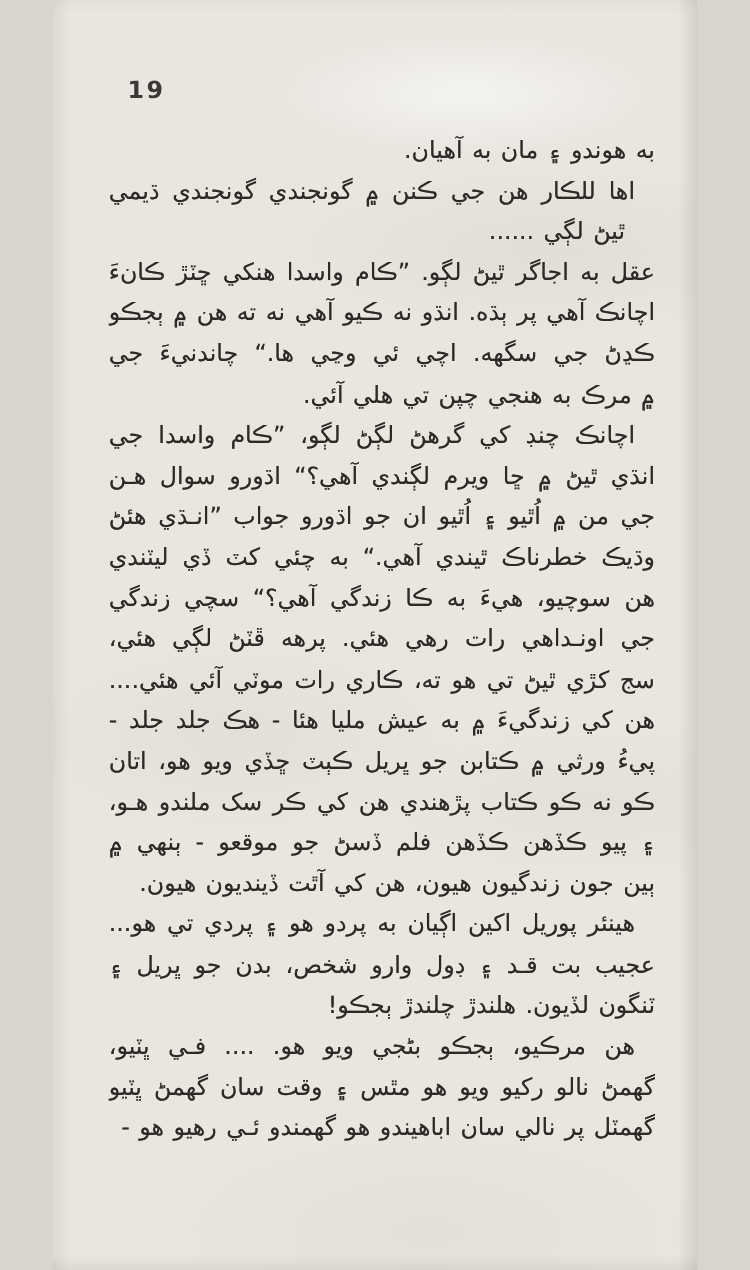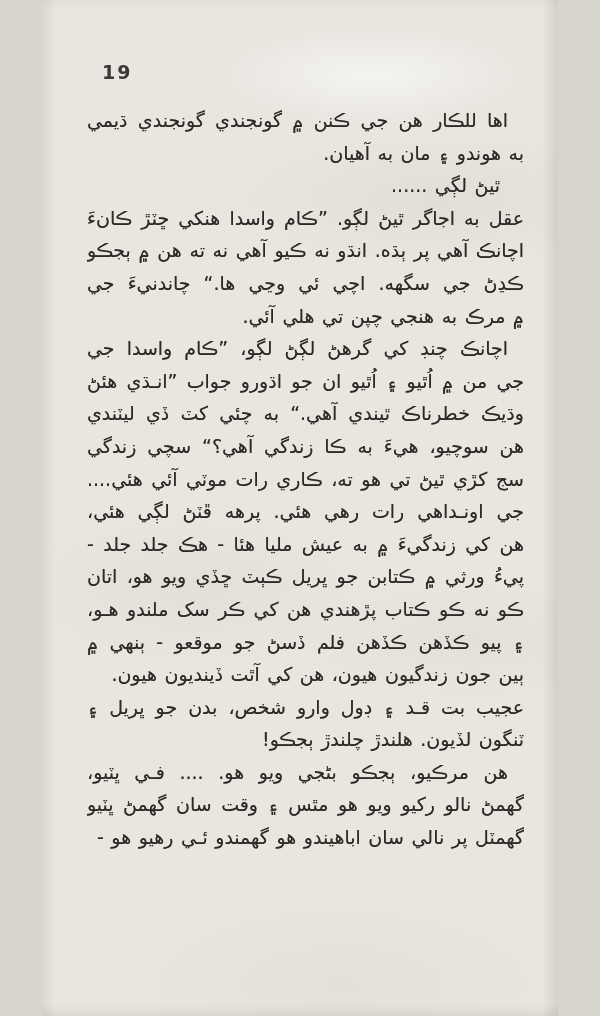--- a/index.html
+++ b/index.html
@@ -71,37 +71,39 @@
   
   .line.inset-sm { padding-right: 24px; }
 </style>
 </head>
 <body>
 
 <div class="page">
   <div class="page-number">19</div>
 
   <div class="text-block">
+      <div class="line">به هوندو ۽ مان به آهيان.</div>
       <div class="line indent just">اها للڪار هن جي ڪنن ۾ گونجندي گونجندي ڌيمي</div>
-      <div class="line">به هوندو ۽ مان به آهيان.</div>
       <div class="line inset-sm">ٿيڻ لڳي ......</div>
       <div class="line just">عقل به اجاگر ٿيڻ لڳو. ”ڪام واسدا هنکي ڇٽڙ ڪانءَ</div>
       <div class="line just">اچانڪ آهي پر ٻڌه. انڌو نه ڪيو آهي نه ته هن ۾ ٻجڪو</div>
       <div class="line just">ڪڍڻ جي سگهه. اچي ئي وڃي ها.“ چاندنيءَ جي الحال</div>
       <div class="line">۾ مرڪ به هنجي چپن تي هلي آئي.</div>
       <div class="line indent just">اچانڪ چنڊ کي گرهڻ لڳڻ لڳو، ”ڪام واسدا جي</div>
+      <div class="line just">انڌي ٿيڻ ۾ ڇا ويرم لڳندي آهي؟“ اڌورو سوال هـن</div>
       <div class="line just">جي من ۾ اُٿيو ۽ اُٿيو ان جو اڌورو جواب ”انـڌي هئڻ</div>
       <div class="line just">وڌيڪ خطرناڪ ٿيندي آهي.“ به چئي کٽ ڏي ليٽندي</div>
       <div class="line just">هن سوچيو، هيءَ به ڪا زندگي آهي؟“ سچي زندگي هن</div>
+      <div class="line just">جي اونـداهي رات رهي هئي. پرهه ڦٽڻ لڳي هئي،</div>
       <div class="line just">سج کڙي ٿيڻ تي هو ته، ڪاري رات موٽي آئي هئي....</div>
-      <div class="line just">جي اونـداهي رات رهي هئي. پرهه ڦٽڻ لڳي هئي،</div>
       <div class="line just">هن کي زندگيءَ ۾ به عيش مليا هئا - هڪ جلد جلد -</div>
       <div class="line just">پيءُ ورثي ۾ ڪتابن جو ڀريل ڪٻٽ ڇڏي ويو هو، اتان</div>
       <div class="line just">ڪو نه ڪو ڪتاب پڙهندي هن کي ڪر سک ملندو هـو،</div>
       <div class="line just">۽ پيو ڪڏهن ڪڏهن فلم ڏسڻ جو موقعو - ٻنهي ۾</div>
       <div class="line">ٻين جون زندگيون هيون، هن کي آٿت ڏينديون هيون.</div>
+      <div class="line indent just">هينئر پوريل اکين اڳيان به پردو هو ۽ پردي تي هو...</div>
       <div class="line just">عجيب بت قـد ۽ ڊول وارو شخص، بدن جو ڀريل ۽</div>
       <div class="line">ٽنگون لڏيون. هلندڙ چلندڙ ٻجڪو!</div>
       <div class="line indent just">هن مرڪيو، ٻجڪو بڻجي ويو هو. .... فـي ڀٽيو،</div>
       <div class="line just">گهمڻ نالو رکيو ويو هو مٿس ۽ وقت سان گهمڻ ڀٽيو هو</div>
       <div class="line">گهمٽل پر نالي سان اباهيندو هو گهمندو ئـي رهيو هو -</div>
     </div>
 </div>
 
 </body></html>

